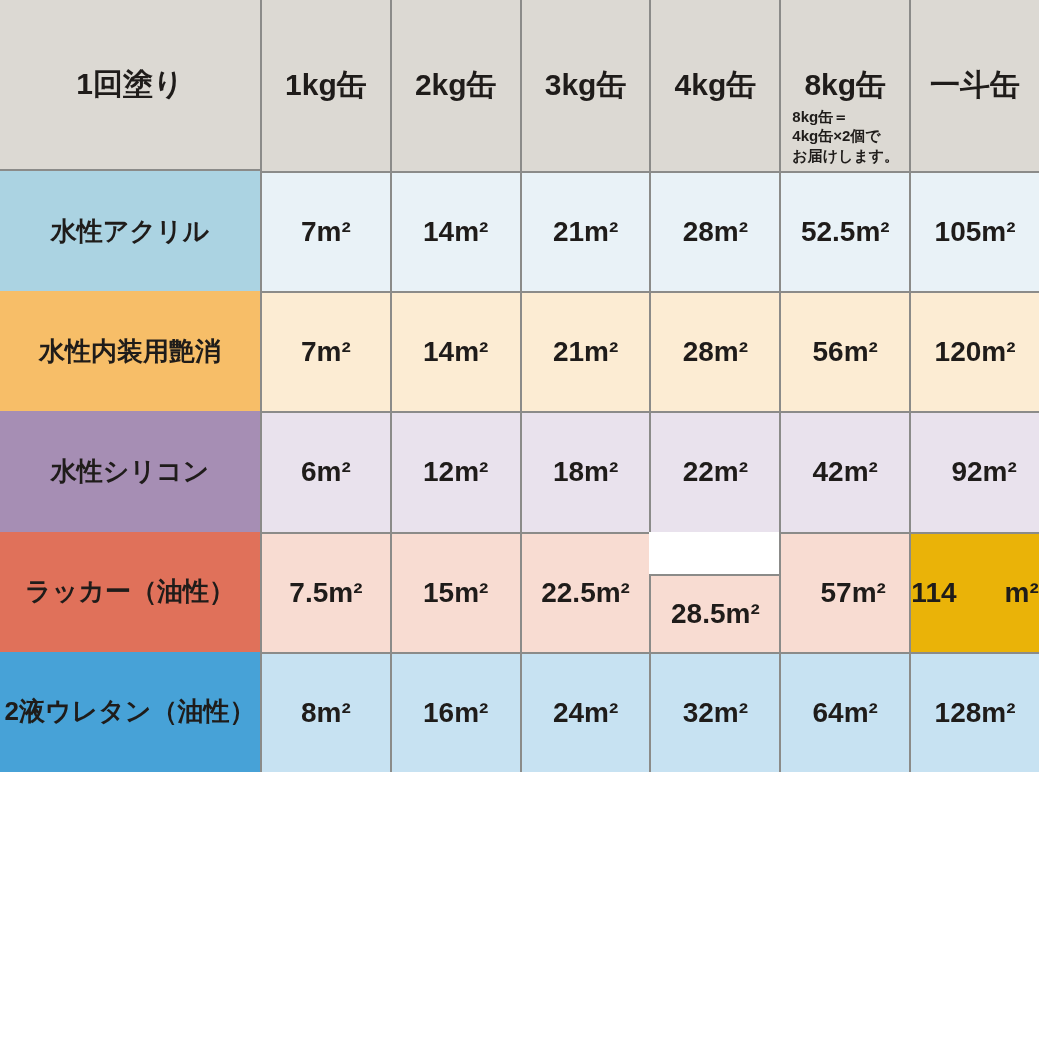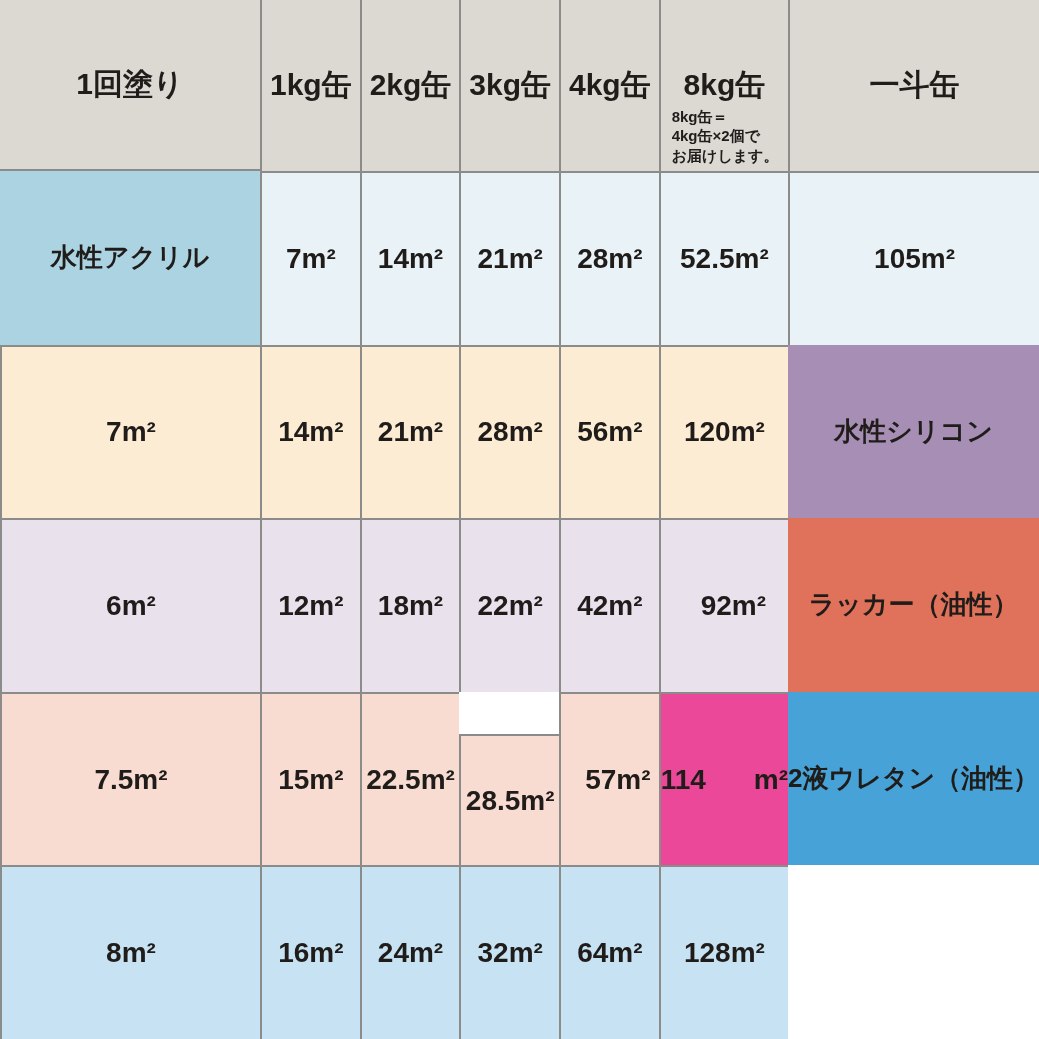--- a/index.html
+++ b/index.html
@@ -3,21 +3,21 @@
 <meta charset="utf-8">
 <style>
   :root{
     --grid:#8b8b89;
     --header-bg:#dcd9d3;
     --text:#1f1c1a;
   }
   html,body{margin:0;padding:0;background:#fff;}
   body{font-family:"Liberation Sans","DejaVu Sans",sans-serif;color:var(--text);}
   .table{
-    width:1039px;height:1039px;
+    width:1039px;height:772px;
     display:grid;
     grid-template-columns:260px repeat(6,1fr);
     grid-template-rows:171px repeat(5,1fr);
     font-weight:bold;
   }
   .cell{
     position:relative;
     display:flex;align-items:center;justify-content:center;
     box-sizing:border-box;
     white-space:nowrap;
@@ -86,20 +86,23 @@
     </div>
   <div class="cell value" style="background: rgb(233, 242, 247);">
       <span>52.5</span>
       <span class="unit">m²</span>
     </div>
   <div class="cell value" style="background: rgb(233, 242, 247);">
       <span>105</span>
       <span class="unit">m²</span>
     </div>
 
+  <div class="cell row-label first-col" style="background: rgb(247, 190, 104);">
+    <span>水性内装用艶消</span>
+  </div>
   <div class="cell value" style="background: rgb(252, 236, 211);">
       <span>7</span>
       <span class="unit">m²</span>
     </div>
   <div class="cell value" style="background: rgb(252, 236, 211);">
       <span>14</span>
       <span class="unit">m²</span>
     </div>
   <div class="cell value" style="background: rgb(252, 236, 211);">
       <span>21</span>
@@ -162,21 +165,21 @@
       <span class="unit">m²</span>
     </div>
   <div class="cell value" style="background: rgb(248, 220, 210); margin-top: 42px;">
       <span>28.5</span>
       <span class="unit">m²</span>
     </div>
   <div class="cell value" style="background: rgb(248, 220, 210); padding-left: 16px;">
       <span>57</span>
       <span class="unit">m²</span>
     </div>
-  <div class="cell value" style="background: #ec4899; gap: 48px;">
+  <div class="cell value" style="background: #eab308; gap: 48px;">
       <span>114</span>
       <span class="unit">m²</span>
     </div>
 
   <div class="cell row-label first-col" style="background: rgb(71, 162, 215);">
     <span>2液ウレタン（油性）</span>
   </div>
   <div class="cell value" style="background: rgb(199, 226, 242);">
       <span>8</span>
       <span class="unit">m²</span>

